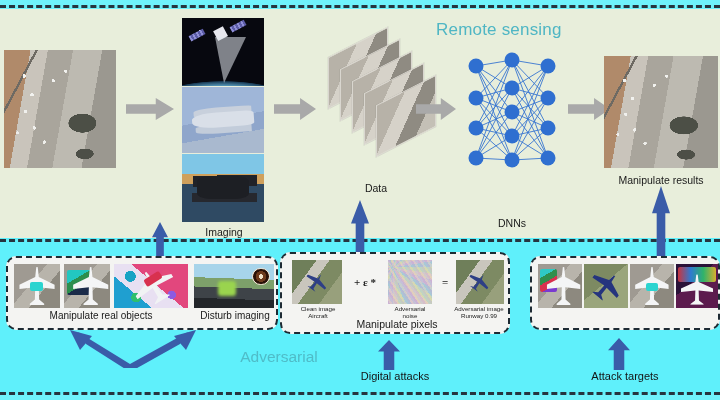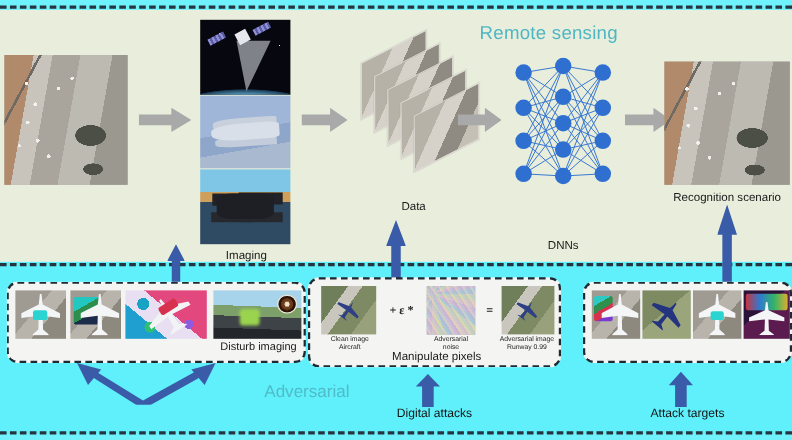--- a/index.html
+++ b/index.html
@@ -305,39 +305,40 @@
           <circle cx="86" cy="76" r="7.5"></circle>
           <circle cx="86" cy="106" r="7.5"></circle>
       </g>
     </svg>
   </div>
   <div class="lbl" style="left:472px; top:176px; width:80px;margin-top:41px;">DNNs</div>
 
   <div class="garrow" style="left:568px; top:98px; width:42px;"></div>
 
   <div class="photo aerial" style="left:604px; top:56px; width:114px; height:112px;"></div>
-  <div class="lbl" style="left:602px; top:174px; width:118px;">Recognition scenario</div>
+  <div class="lbl" style="left:602px; top:174px; width:118px;">Manipulate results</div>
 
   <div class="barrow-up" style="left:152px; top:222px; width:16px; height:40px;"></div>
   <div class="barrow-up" style="left:351px; top:200px; width:18px; height:62px;"></div>
   <div class="barrow-up" style="left:652px; top:186px; width:18px; height:72px;"></div>
 
   <div class="panel" style="left:6px; top:256px; width:272px; height:74px;">
     <div class="thumb ac-bg-tarmac" style="left:6px; top:6px; width:46px; height:44px;">
       <div class="plane-top"></div>
       <div class="patch" style="left:34%; top:42%; width:30%; height:20%; background:#2bd4d0;"></div>
     </div>
     <div class="thumb ac-bg-tarmac" style="left:56px; top:6px; width:46px; height:44px;">
       <div class="patch" style="left:6%; top:14%; width:52%; height:56%; background:linear-gradient(150deg,#22c7c0 0 35%,#2c8f4e 35% 62%,#1b2b49 62% 100%);"></div>
       <div class="plane-top" style="left:58%;"></div>
     </div>
     <div class="thumb graffiti" style="left:106px; top:6px; width:74px; height:44px;">
       <div class="plane-top" style="left:54%; width:58%; height:74%; transform:translate(-50%,-50%) rotate(-32deg); background:#f1f3f4;"></div>
       <div class="patch" style="left:40%; top:26%; width:24%; height:18%; background:#d8314f; transform:rotate(-32deg);"></div>
     </div>
+    <div class="lbl" style="left:4px; top:52px; width:178px; font-size:10px;">Manipulate real objects</div>
 
     <div class="thumb street" style="left:186px; top:6px; width:80px; height:44px;">
       <div class="lens-ring"></div>
     </div>
     <div class="lbl" style="left:182px; top:52px; width:90px; font-size:10px;">Disturb imaging</div>
   </div>
 
   <div class="vee" style="left:68px; top:330px; width:130px; height:38px;">
     <svg width="130" height="38" viewBox="0 0 130 38" aria-hidden="true">
       <path d="M10 2 L62 34 L120 2 L112 14 L62 42 L18 14 Z" fill="#3a5ca8"></path>

